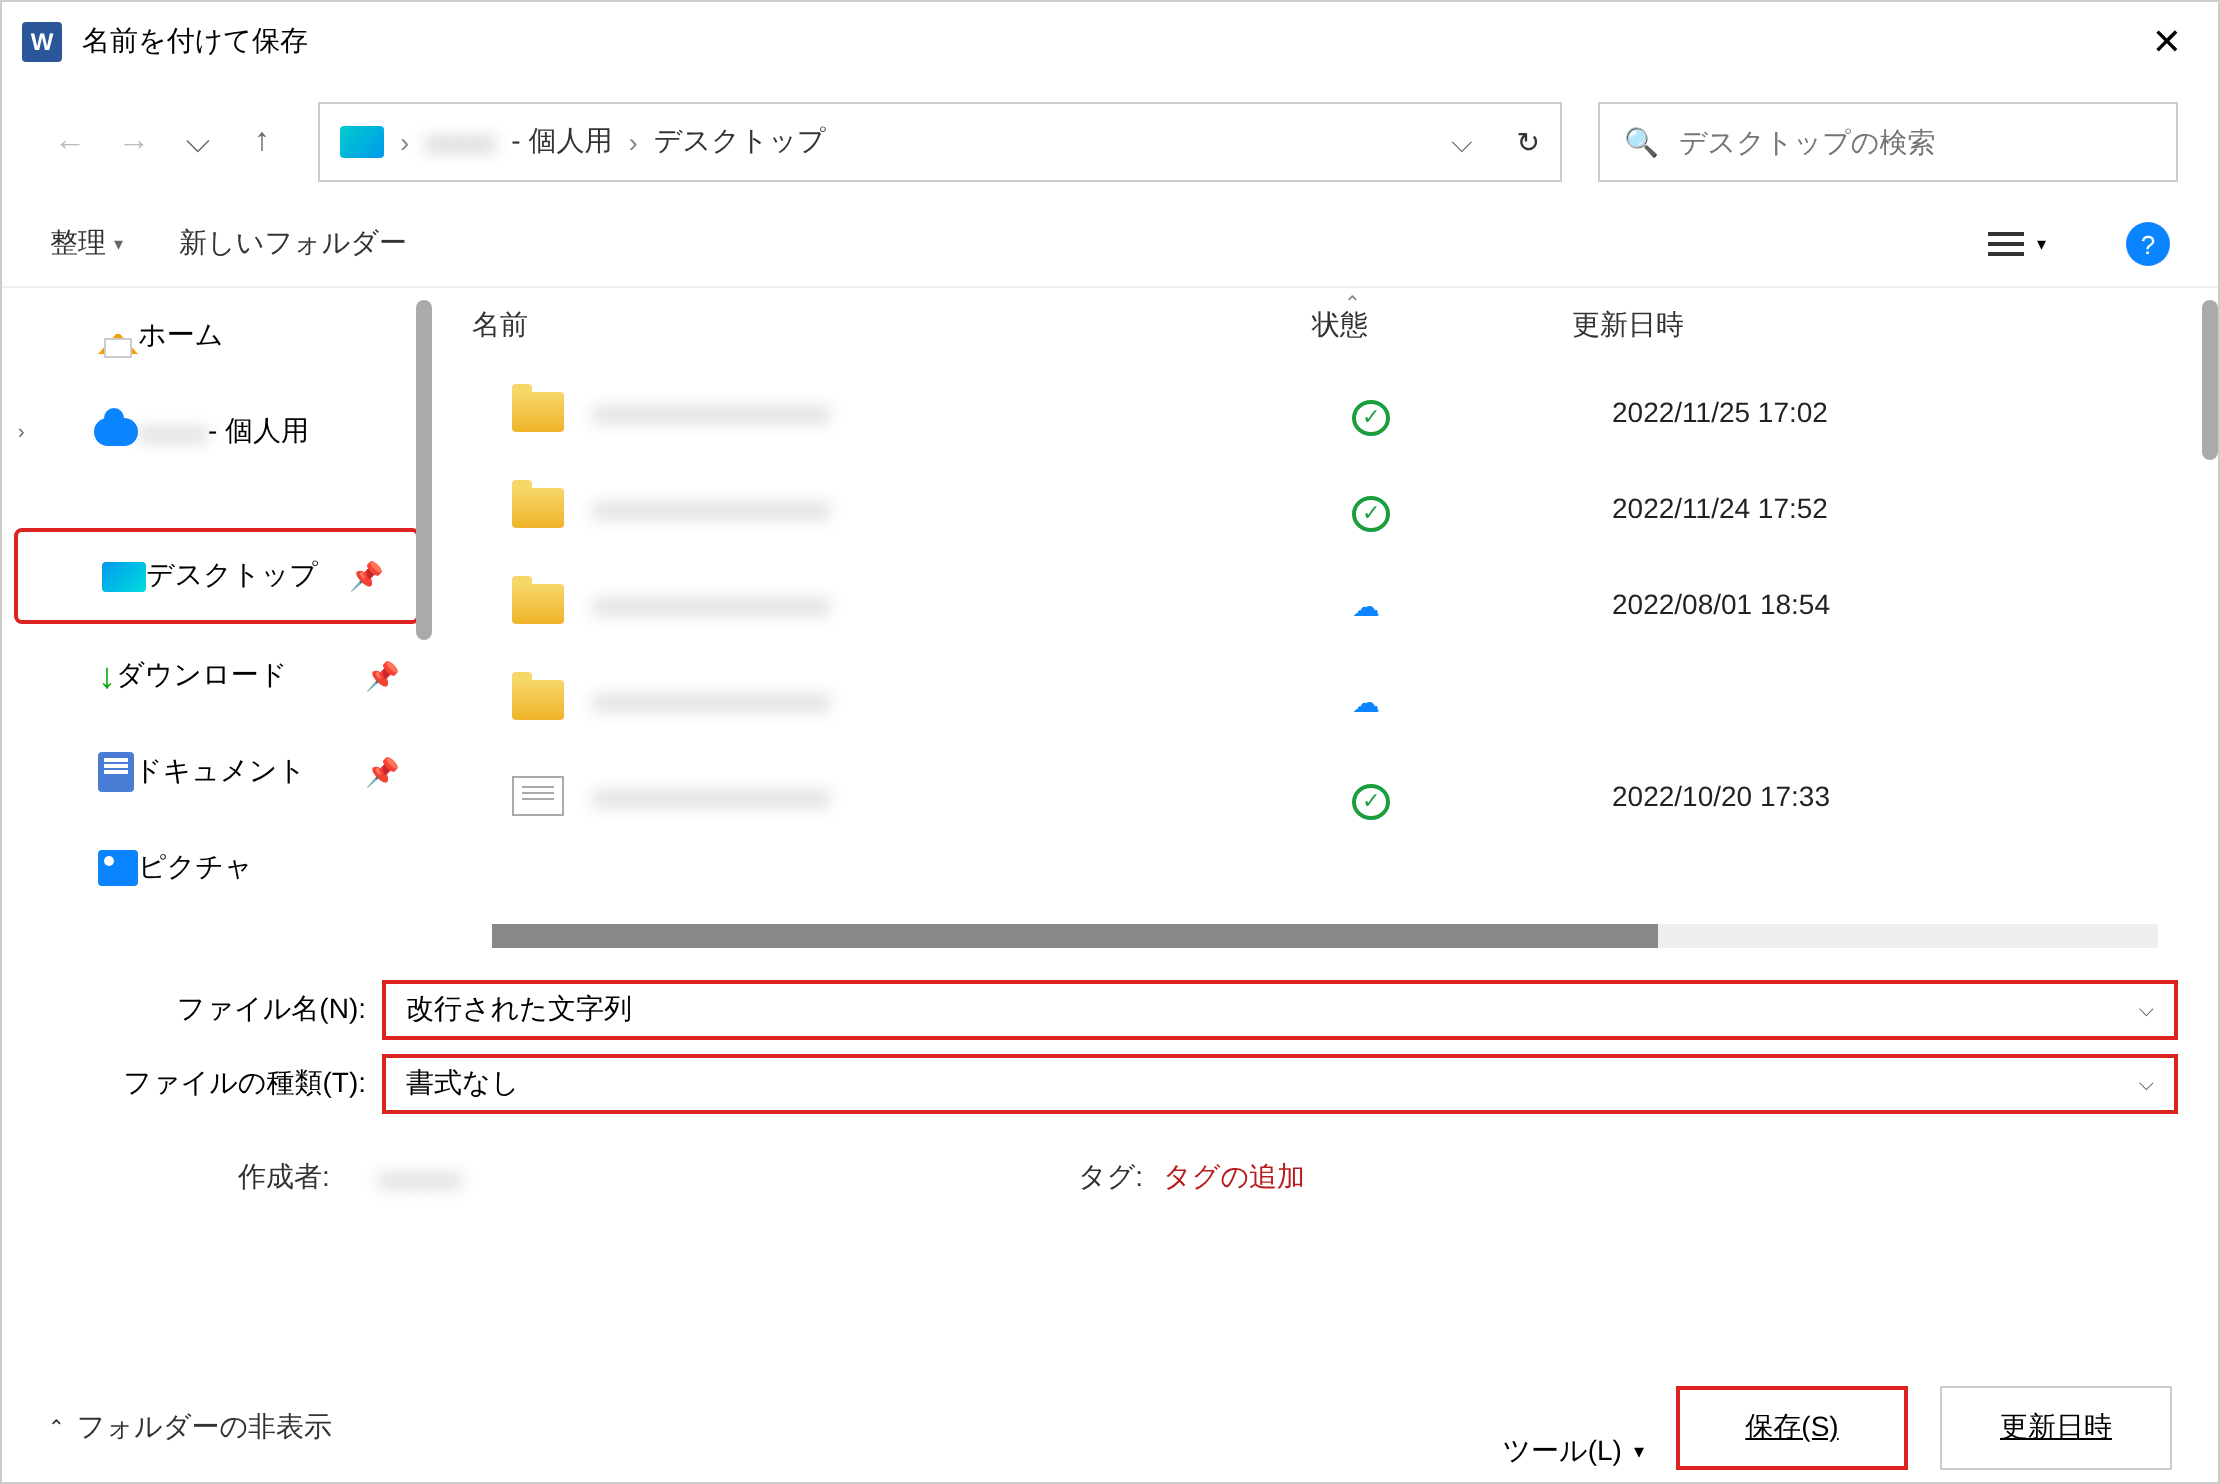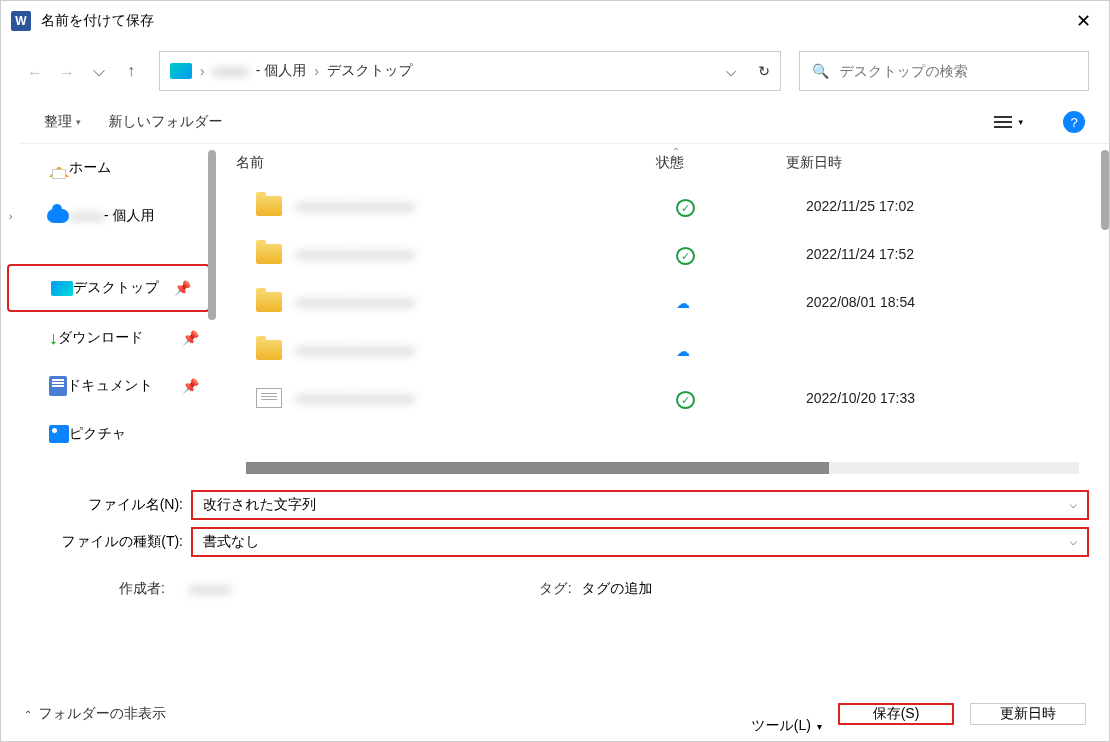--- a/index.html
+++ b/index.html
@@ -15,21 +15,21 @@
 .addr { flex:1; height:40px; border:1px solid #ccc; display:flex; align-items:center; padding:0 10px; margin-left:10px; gap:8px;}
 .addr .monitor { width:22px; height:16px; background:linear-gradient(135deg,#0cc,#09e); border-radius:2px;}
 .addr .crumb { color:#333; }
 .addr .crumb.blur { color:transparent; text-shadow:0 0 8px #888;}
 .addr .sep { color:#888;}
 .addr .spacer{flex:1;}
 .addr .chev { color:#666; cursor:pointer; font-size:14px;}
 .addr .refresh { color:#333; cursor:pointer; margin-left:14px;}
 .search { width:290px; height:40px; border:1px solid #ccc; margin-left:14px; display:flex; align-items:center; padding:0 12px; color:#888; gap:10px;}
 .search input { border:none; outline:none; flex:1; color:#888;}
-.toolbar2 { display:flex; align-items:center; padding:10px 24px; gap:28px; border-bottom:1px solid #eee;margin-left:19px;}
+.toolbar2 { display:flex; align-items:center; padding:10px 24px; gap:28px; border-bottom:1px solid #eee;}
 .tbtn { color:#333; cursor:pointer; display:flex; align-items:center; gap:4px;}
 .tbtn .drop{font-size:9px; color:#666;}
 .toolbar2 .spacer{flex:1;}
 .viewbtn { display:flex; align-items:center; gap:6px; cursor:pointer;}
 .hamb { display:flex; flex-direction:column; gap:3px;}
 .hamb span{display:block; width:18px; height:2px; background:#333;}
 .help { width:22px; height:22px; border-radius:50%; background:#0a84ff; color:#fff; display:flex; align-items:center; justify-content:center; font-size:13px; cursor:pointer; margin-left:12px;}
 .mainarea { display:flex; height:330px;}
 .sidebar { width:215px; border-right:0; position:relative;}
 .sideitem { height:48px; display:flex; align-items:center; padding-left:24px; cursor:pointer;}
@@ -72,28 +72,28 @@
 .fields { padding:16px 20px 8px 20px;}
 .fieldrow { display:flex; align-items:center; margin-bottom:7px;}
 .fieldrow label{width:170px; text-align:right; padding-right:8px;}
 .fieldrow .inp { flex:1; height:30px; border:2px solid #d22; display:flex; align-items:center; padding:0 10px;}
 .fieldrow .inp input, .fieldrow .inp select{border:none;outline:none;flex:1;background:transparent;}
 .fieldrow .inp .dd{color:#555;font-size:10px;}
 .metarow { display:flex; align-items:center; padding:8px 20px;}
 .metarow .mlabel{width:168px;text-align:left;padding-left:98px;color:#333;}
 .metarow .mval{width:180px;}
 .metarow .mtag-l{color:#333;margin-left:170px;margin-right:10px;}
-.metarow .mtag-v{color:#000000;cursor:pointer;}
+.metarow .mtag-v{color:#b91c1c;cursor:pointer;}
 .footer { position:absolute; bottom:0; left:0; right:0; height:56px; display:flex; align-items:center; padding:0 24px; gap:16px;}
 .footer .hide{display:flex;align-items:center;gap:6px;color:#333;cursor:pointer;}
 .footer .hide .caret{font-size:10px;}
 .footer .spacer{flex:1;}
 .footer .tools{display:flex;align-items:center;gap:6px;cursor:pointer;margin-top:24px;}
 .footer .tools .caret{font-size:10px;}
-.fbtn{width:116px;height:22px;border:1px solid #ccc;display:flex;align-items:center;justify-content:center;cursor:pointer;background:#fff;}
+.fbtn{width:116px;height:42px;border:1px solid #ccc;display:flex;align-items:center;justify-content:center;cursor:pointer;background:#fff;text-decoration:underline;}
 .fbtn.save{border:2px solid #d22;}
 </style>
 </head>
 <body>
 
 <div class="titlebar">
   <span class="wicon">W</span>
   <span class="title">名前を付けて保存</span>
   <span class="spacer"></span>
   <span class="close">✕</span>

